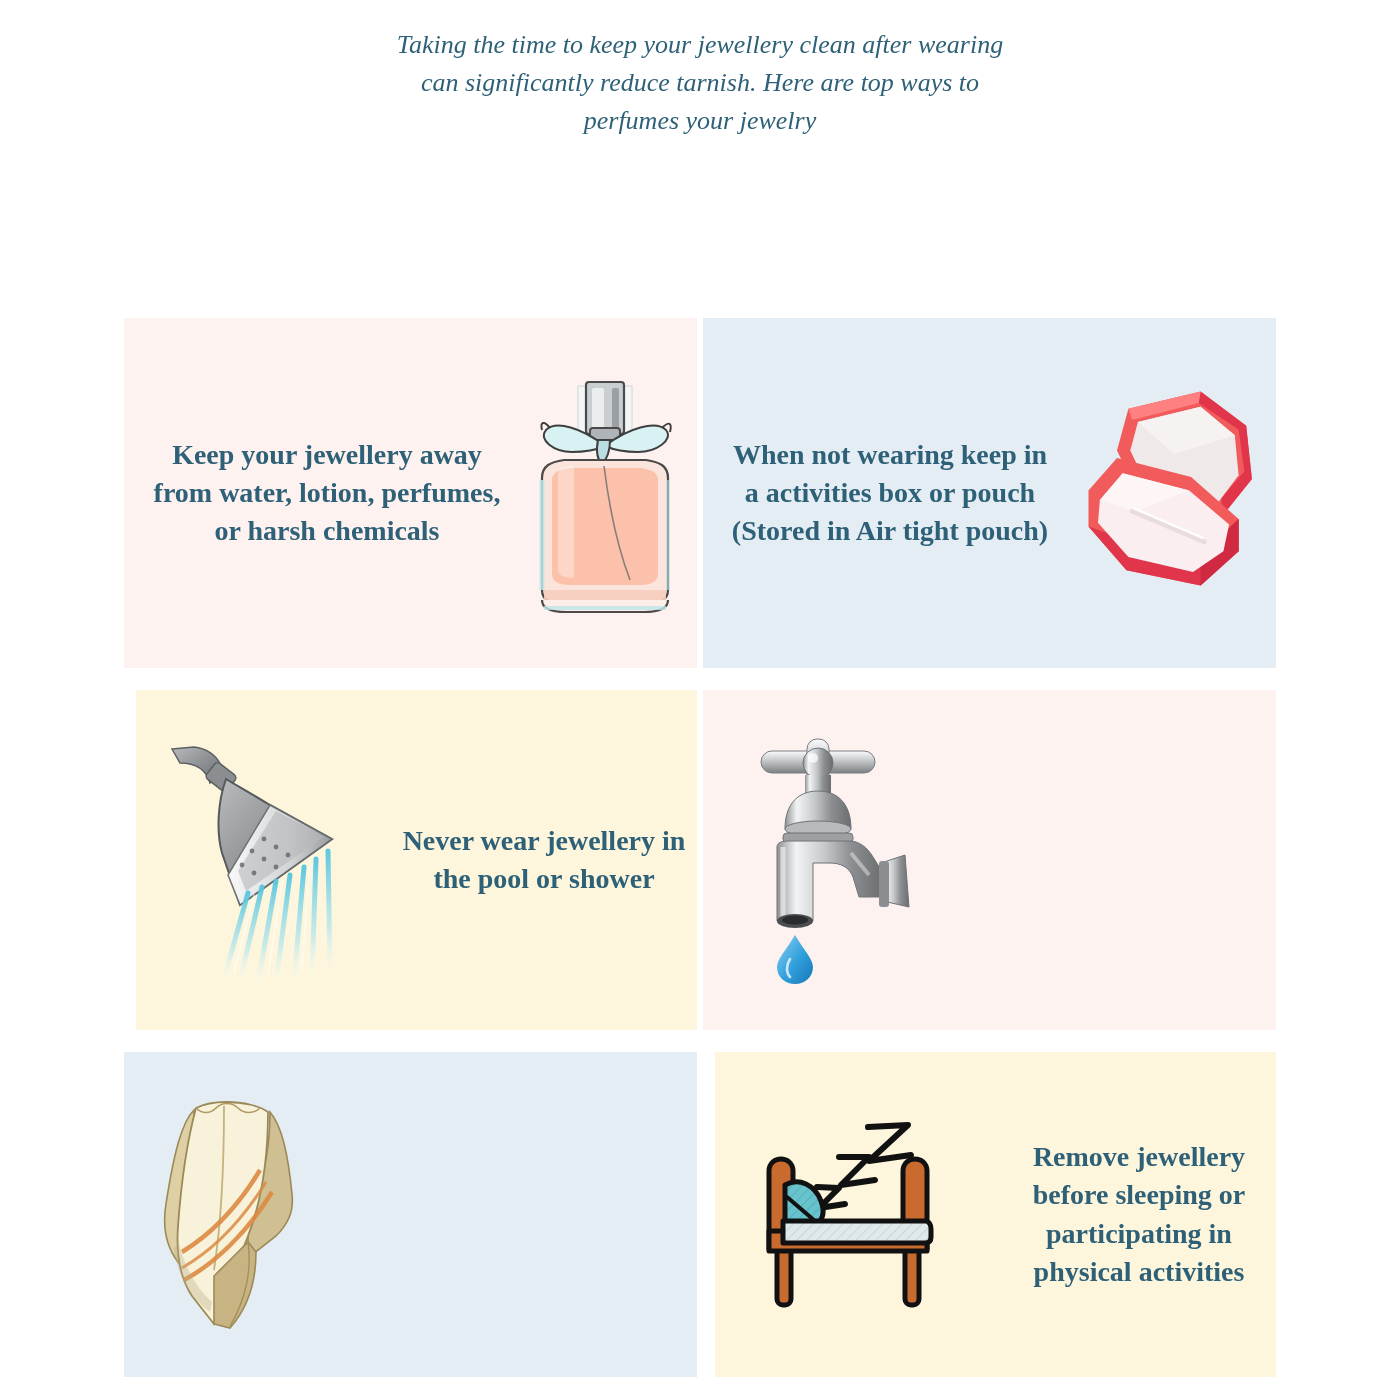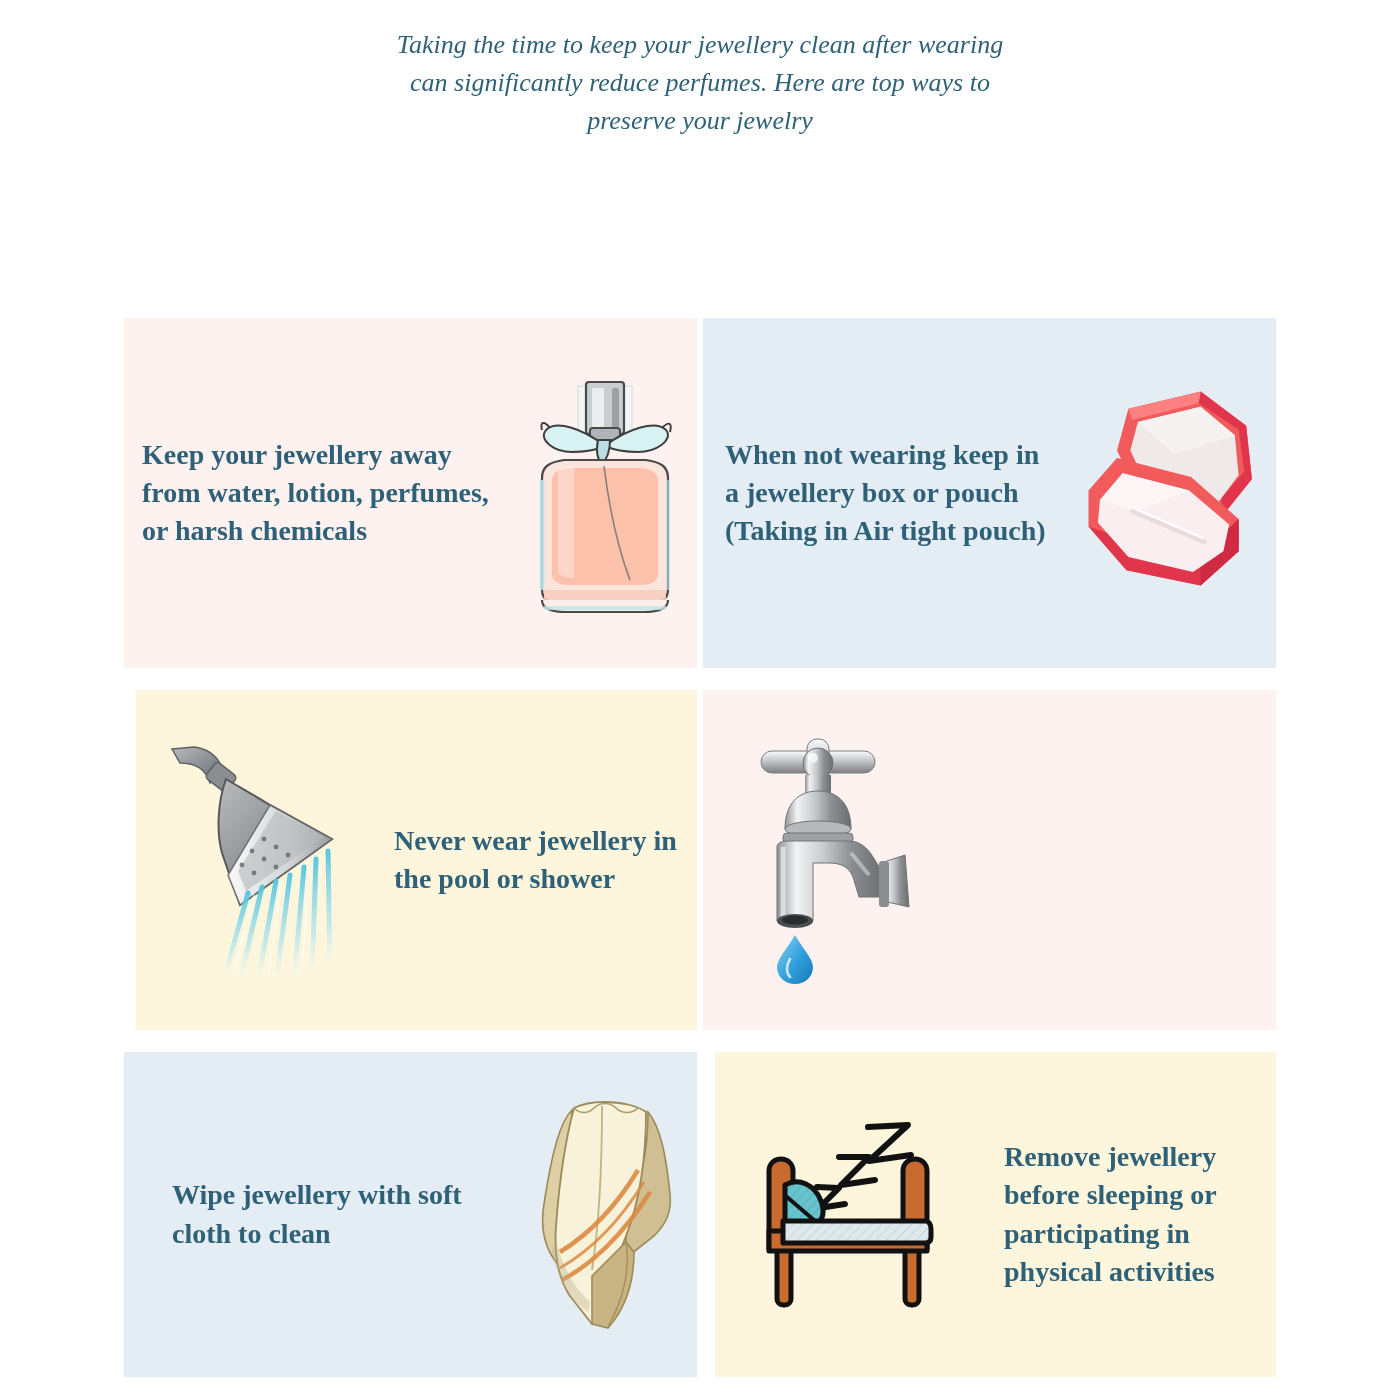--- a/index.html
+++ b/index.html
@@ -73,21 +73,21 @@
   .card.bg-pink   { background: #fdf2f0; }
   .card.bg-blue   { background: #e4ecf4; }
   .card.bg-cream  { background: #fdf6dd; margin-left: 12px; }
 
   .card-text {
     font-family: "Liberation Serif", serif;
     font-weight: bold;
     font-size: 28px;
     line-height: 1.36;
     color: #2e6177;
-    text-align: left;
+    text-align: center;
     box-sizing: border-box;
   }
 
   
   .card.art-right .card-text { order: 1; flex: 0 0 auto; }
   .card.art-right .card-art  { order: 2; flex: 0 0 auto; }
   .card.art-left  .card-art  { order: 1; flex: 0 0 auto; }
   .card.art-left  .card-text { order: 2; flex: 0 0 auto; }
 
   
@@ -112,21 +112,21 @@
   .card-art svg { display: block; width: 100%; height: auto; }
 
   
 </style>
 </head>
 <body>
 
 <div class="page">
 
   <div class="header">
-    <p class="page-subtitle">Taking the time to keep your jewellery clean after wearing can significantly reduce perfumes. Here are top ways to preserve your jewelry</p>
+    <p class="page-subtitle">Taking the time to keep your jewellery clean after wearing can significantly reduce tarnish. Here are top ways to perfumes your jewelry</p>
   </div>
 
   <div class="grid">
 
     <div class="card bg-pink art-right c1">
       <div class="card-text">Keep your jewellery away from water, lotion, perfumes, or harsh chemicals</div>
       <div class="card-art">
         <svg viewBox="0 0 170 250" xmlns="http://www.w3.org/2000/svg">
 
           <rect x="58" y="18" width="54" height="50" fill="#f3f6f7" stroke="#cfd6d8" stroke-width="1"></rect>
@@ -155,21 +155,21 @@
           <path d="M148 112 L148 222" fill="none" stroke="#bfe7ea" stroke-width="4" opacity="0.6"></path>
 
           <rect x="24" y="222" width="122" height="10" fill="#f6cdbf" opacity="0.9"></rect>
           <path d="M22 232 C 22 240, 30 244, 46 244 L124 244 C 140 244, 148 240, 148 232" fill="#fdeee9" stroke="#4a4a4a" stroke-width="2.2"></path>
           <path d="M24 240 L146 240" stroke="#bfe7ea" stroke-width="4" opacity="0.8"></path>
         </svg>
       </div>
     </div>
 
     <div class="card bg-blue art-right c2">
-      <div class="card-text">When not wearing keep in a jewellery box or pouch (Taking in Air tight pouch)</div>
+      <div class="card-text">When not wearing keep in a activities box or pouch (Stored in Air tight pouch)</div>
       <div class="card-art">
         <svg viewBox="0 0 200 230" xmlns="http://www.w3.org/2000/svg">
 
           <path d="M52 26 L128 8 L176 44 L182 100 L150 140 L62 116 L40 70 Z" fill="#f25b5b"></path>
           <path d="M128 8 L176 44 L182 100 L150 140 L150 120 L174 92 L168 48 L126 20 Z" fill="#e0354a"></path>
           <path d="M52 26 L128 8 L126 20 L56 38 Z" fill="#ff8080"></path>
 
           <path d="M62 40 L128 24 L164 54 L168 96 L144 128 L72 108 L54 70 Z" fill="#f0e9e9"></path>
           <path d="M62 40 L128 24 L164 54 L100 74 Z" fill="#f7f2f2"></path>
 
@@ -294,21 +294,20 @@
           <ellipse cx="62" cy="185" rx="13" ry="4.5" fill="#2a2c2e"></ellipse>
 
           <path d="M62 200 C 70 214, 80 224, 80 232 C 80 242, 72 249, 62 249
                    C 52 249, 44 242, 44 232 C 44 224, 54 214, 62 200 Z" fill="url(#dropG)"></path>
           <path d="M57 224 C 53 230, 53 238, 57 242" stroke="#ffffff" stroke-width="2.6" stroke-linecap="round" fill="none" opacity="0.75"></path>
         </svg>
       </div>
     </div>
 
     <div class="card bg-blue art-right c5">
-      <div class="card-text">Wipe jewellery with soft cloth to clean</div>
       <div class="card-art">
         <svg viewBox="0 0 165 230" xmlns="http://www.w3.org/2000/svg">
 
           <path d="M42 10 C 30 22, 22 52, 14 104 C 10 128, 14 146, 26 162 L58 198
                    L58 150 C 46 120, 42 62, 42 10 Z" fill="#ded0a4" stroke="#9b8a58" stroke-width="1.6"></path>
 
           <path d="M118 12 C 130 26, 136 54, 140 94 C 142 112, 136 124, 124 136 L96 158
                    L96 112 C 110 82, 118 56, 118 12 Z" fill="#cfbf92" stroke="#9b8a58" stroke-width="1.6"></path>
 
           <path d="M44 8 C 52 4, 62 2, 74 2 C 92 2, 108 6, 116 12

